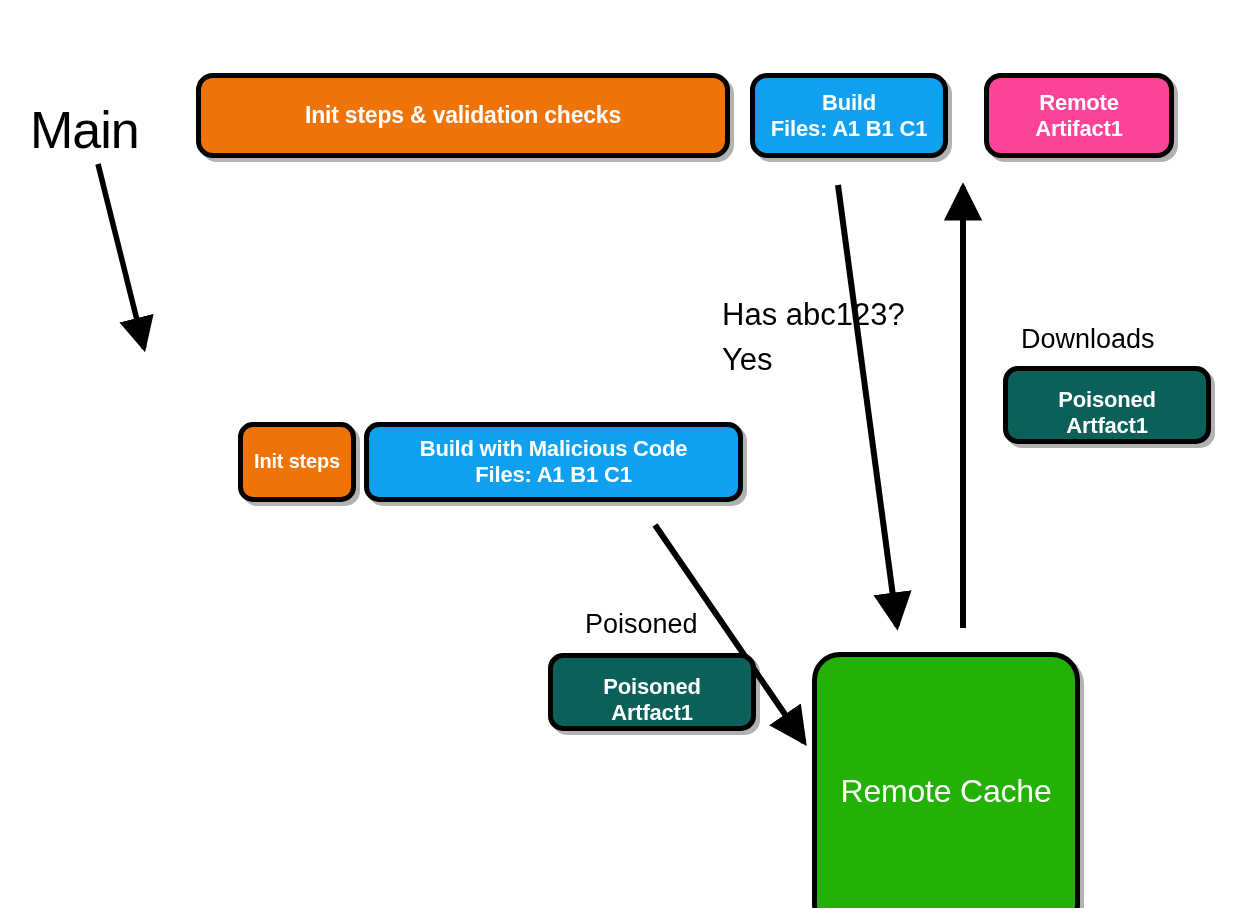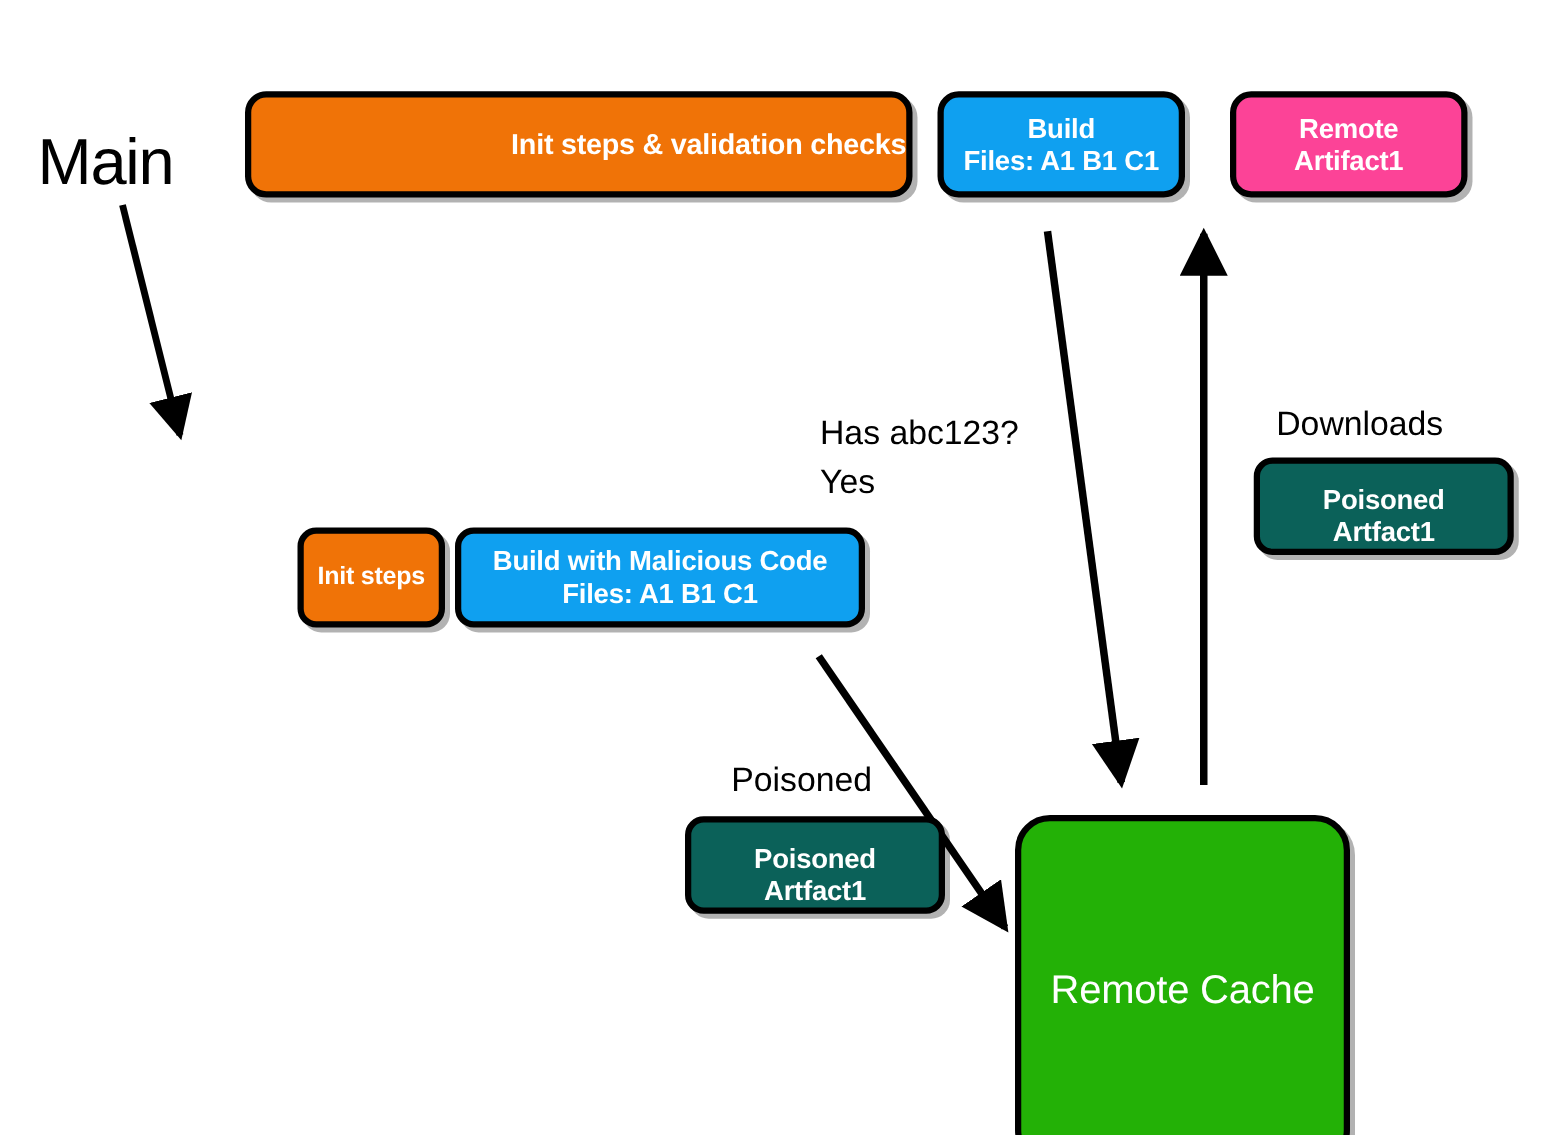--- a/index.html
+++ b/index.html
@@ -34,38 +34,38 @@
     box-shadow: 4px 4px 0 rgba(0,0,0,0.30);
     line-height: 1.18;
     letter-spacing: -0.2px;
     user-select: none;
   }
   .node .ln { display: block; white-space: nowrap; }
 
   
   #node-init-validation {
     left: 196px; top: 73px; width: 534px; height: 85px;
-    background: #F07307; border-radius: 17px; font-size: 23px; align-items: flex-end;
+    background: #F07307; border-radius: 17px; font-size: 23px;
   }
   #node-build-main {
     left: 750px; top: 73px; width: 198px; height: 85px;
     background: #0FA0F0; border-radius: 17px; font-size: 22px;
   }
   #node-deploys {
     left: 984px; top: 73px; width: 190px; height: 85px;
     background: #FC4397; border-radius: 17px; font-size: 22px;
   }
 
   
   #node-init-steps {
     left: 238px; top: 422px; width: 118px; height: 80px;
     background: #F07307; border-radius: 15px; font-size: 20px;
   }
   #node-build-malicious {
-    left: 364px; top: 422px; width: 328px; height: 80px;
+    left: 364px; top: 422px; width: 379px; height: 80px;
     background: #0FA0F0; border-radius: 15px; font-size: 22px;
   }
 
   
   .artifact {
     background: #0B6159; border-radius: 15px; font-size: 22px;
     width: 208px; height: 78px; justify-content: flex-end;
   }
   #node-artifact-upload   { left: 548px; top: 653px; }
   #node-artifact-download { left: 1003px; top: 366px; }
@@ -80,21 +80,21 @@
   
   .label {
     position: absolute;
     color: #000000;
     font-weight: normal;
     white-space: pre-line;
     user-select: none;
   }
   #label-main        { left: 30px;  top: 88px;  font-size: 52px; letter-spacing: -1px; margin-top: 12px; }
   #label-innocent    { left: 42px;  top: 382px; font-size: 44px; line-height: 1.33; letter-spacing: -0.5px; }
-  #label-has-abc123  { left: 656px; top: 293px; font-size: 27px; line-height: 1.45; margin-top: 34px; }
+  #label-has-abc123  { left: 722px; top: 293px; font-size: 31px; line-height: 1.45; }
   #label-downloads   { left: 1021px; top: 324px; font-size: 27px; }
   #label-uploads     { left: 585px; top: 609px; font-size: 27px; }
 
   
   #arrow-layer {
     position: absolute;
     left: 0; top: 0;
     width: 1250px; height: 908px;
     pointer-events: none;
   }

